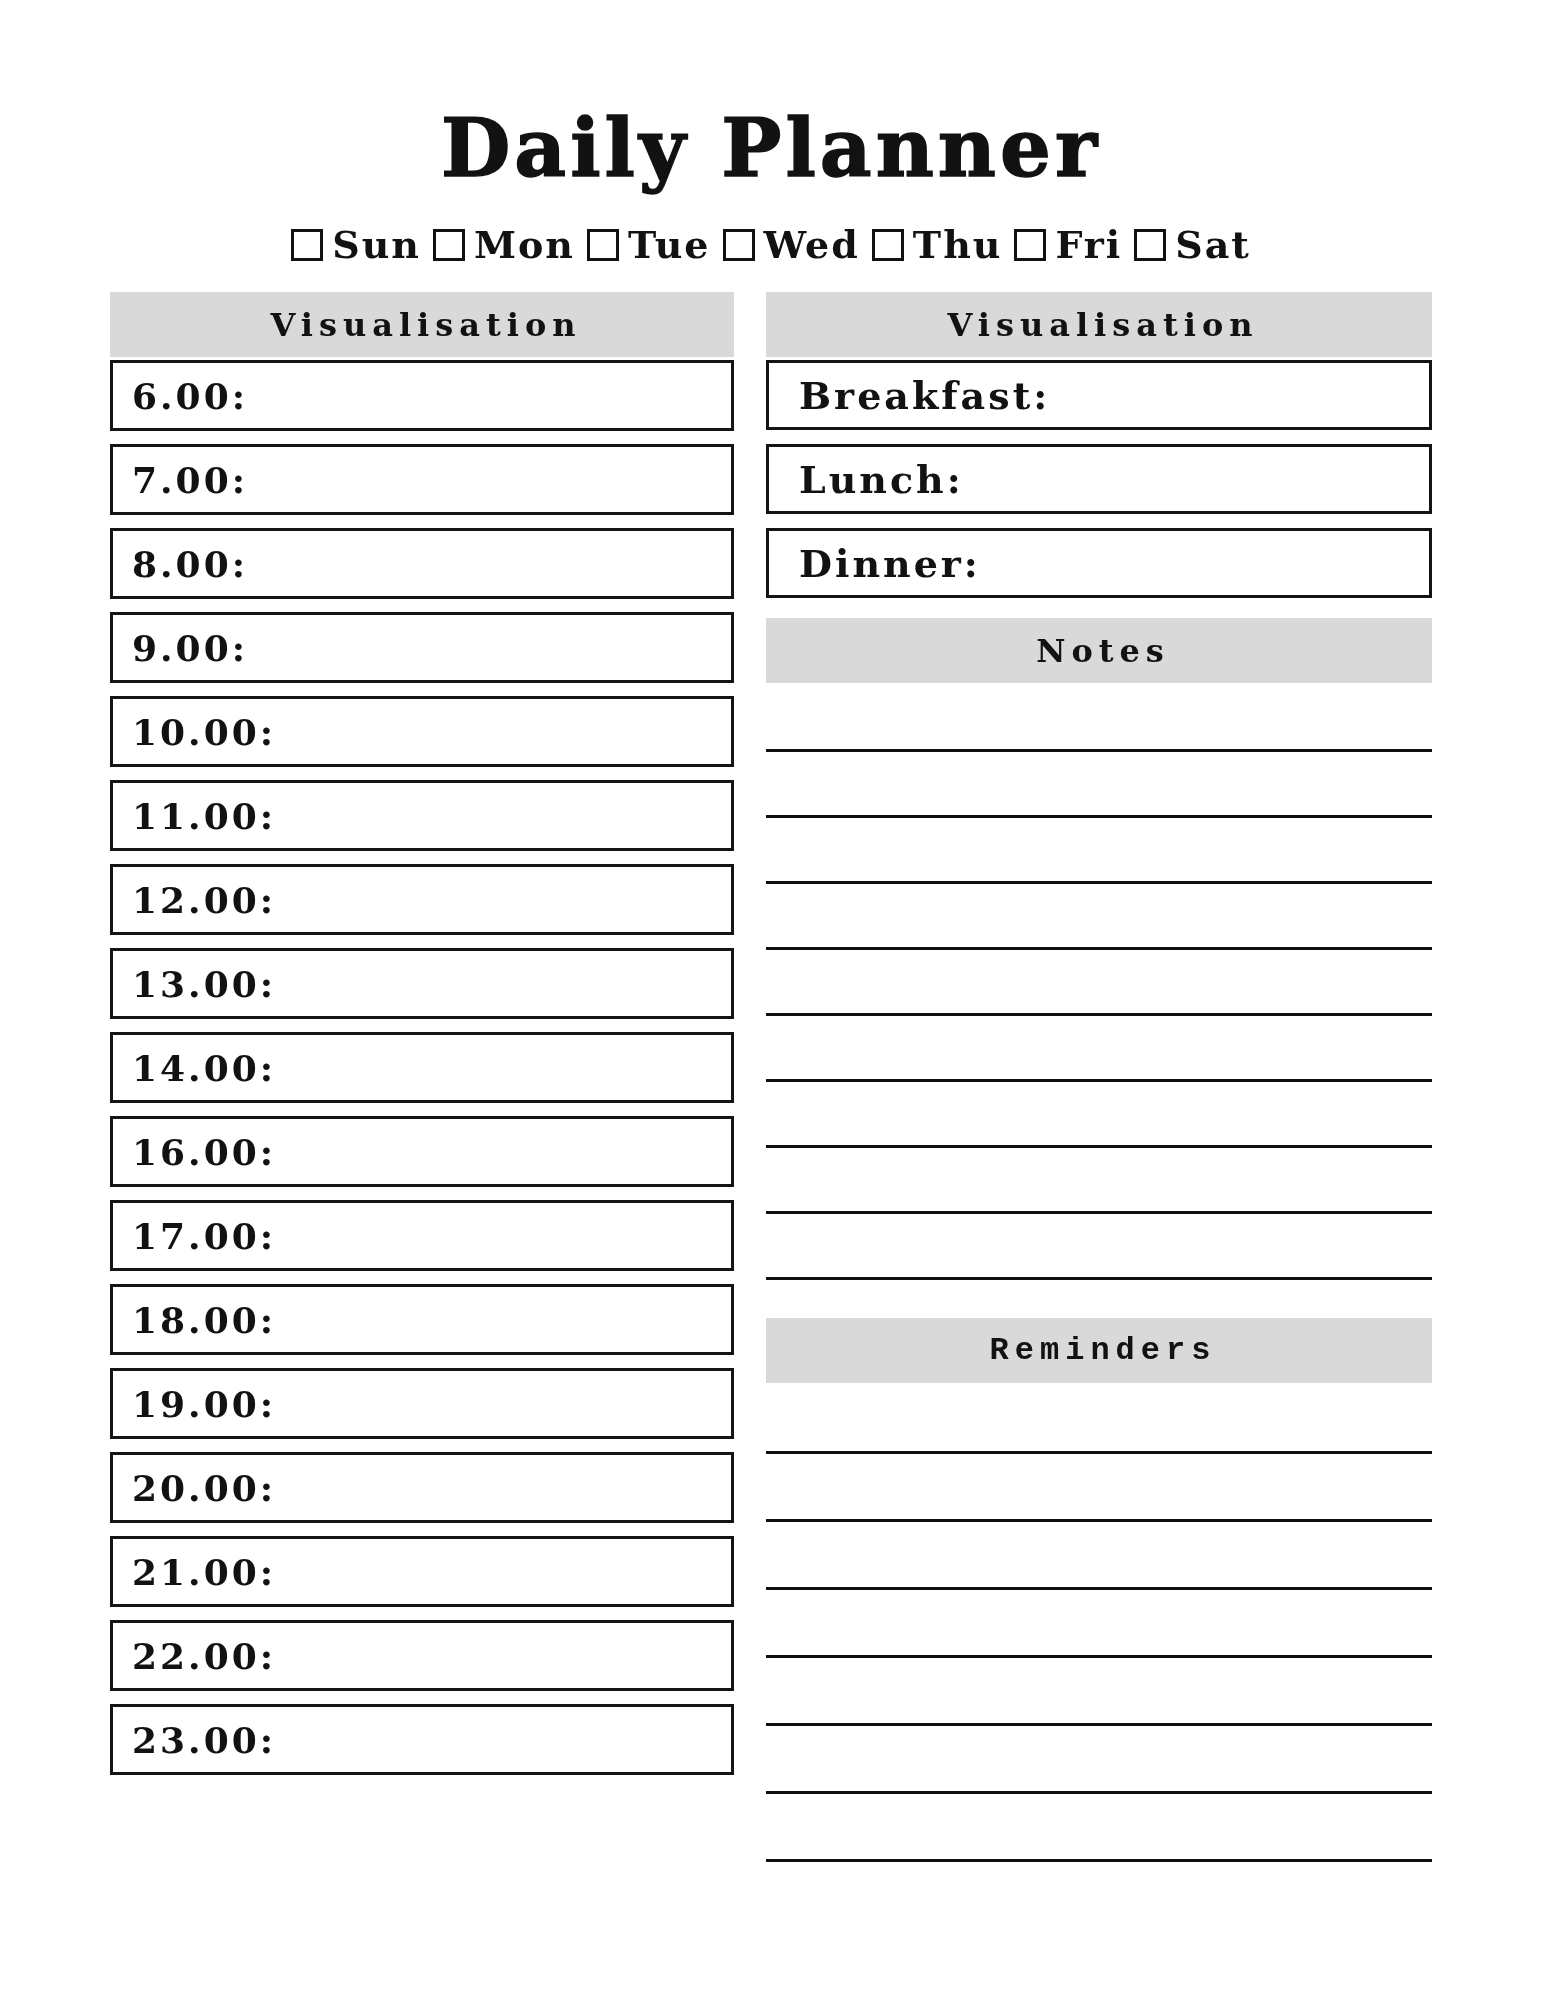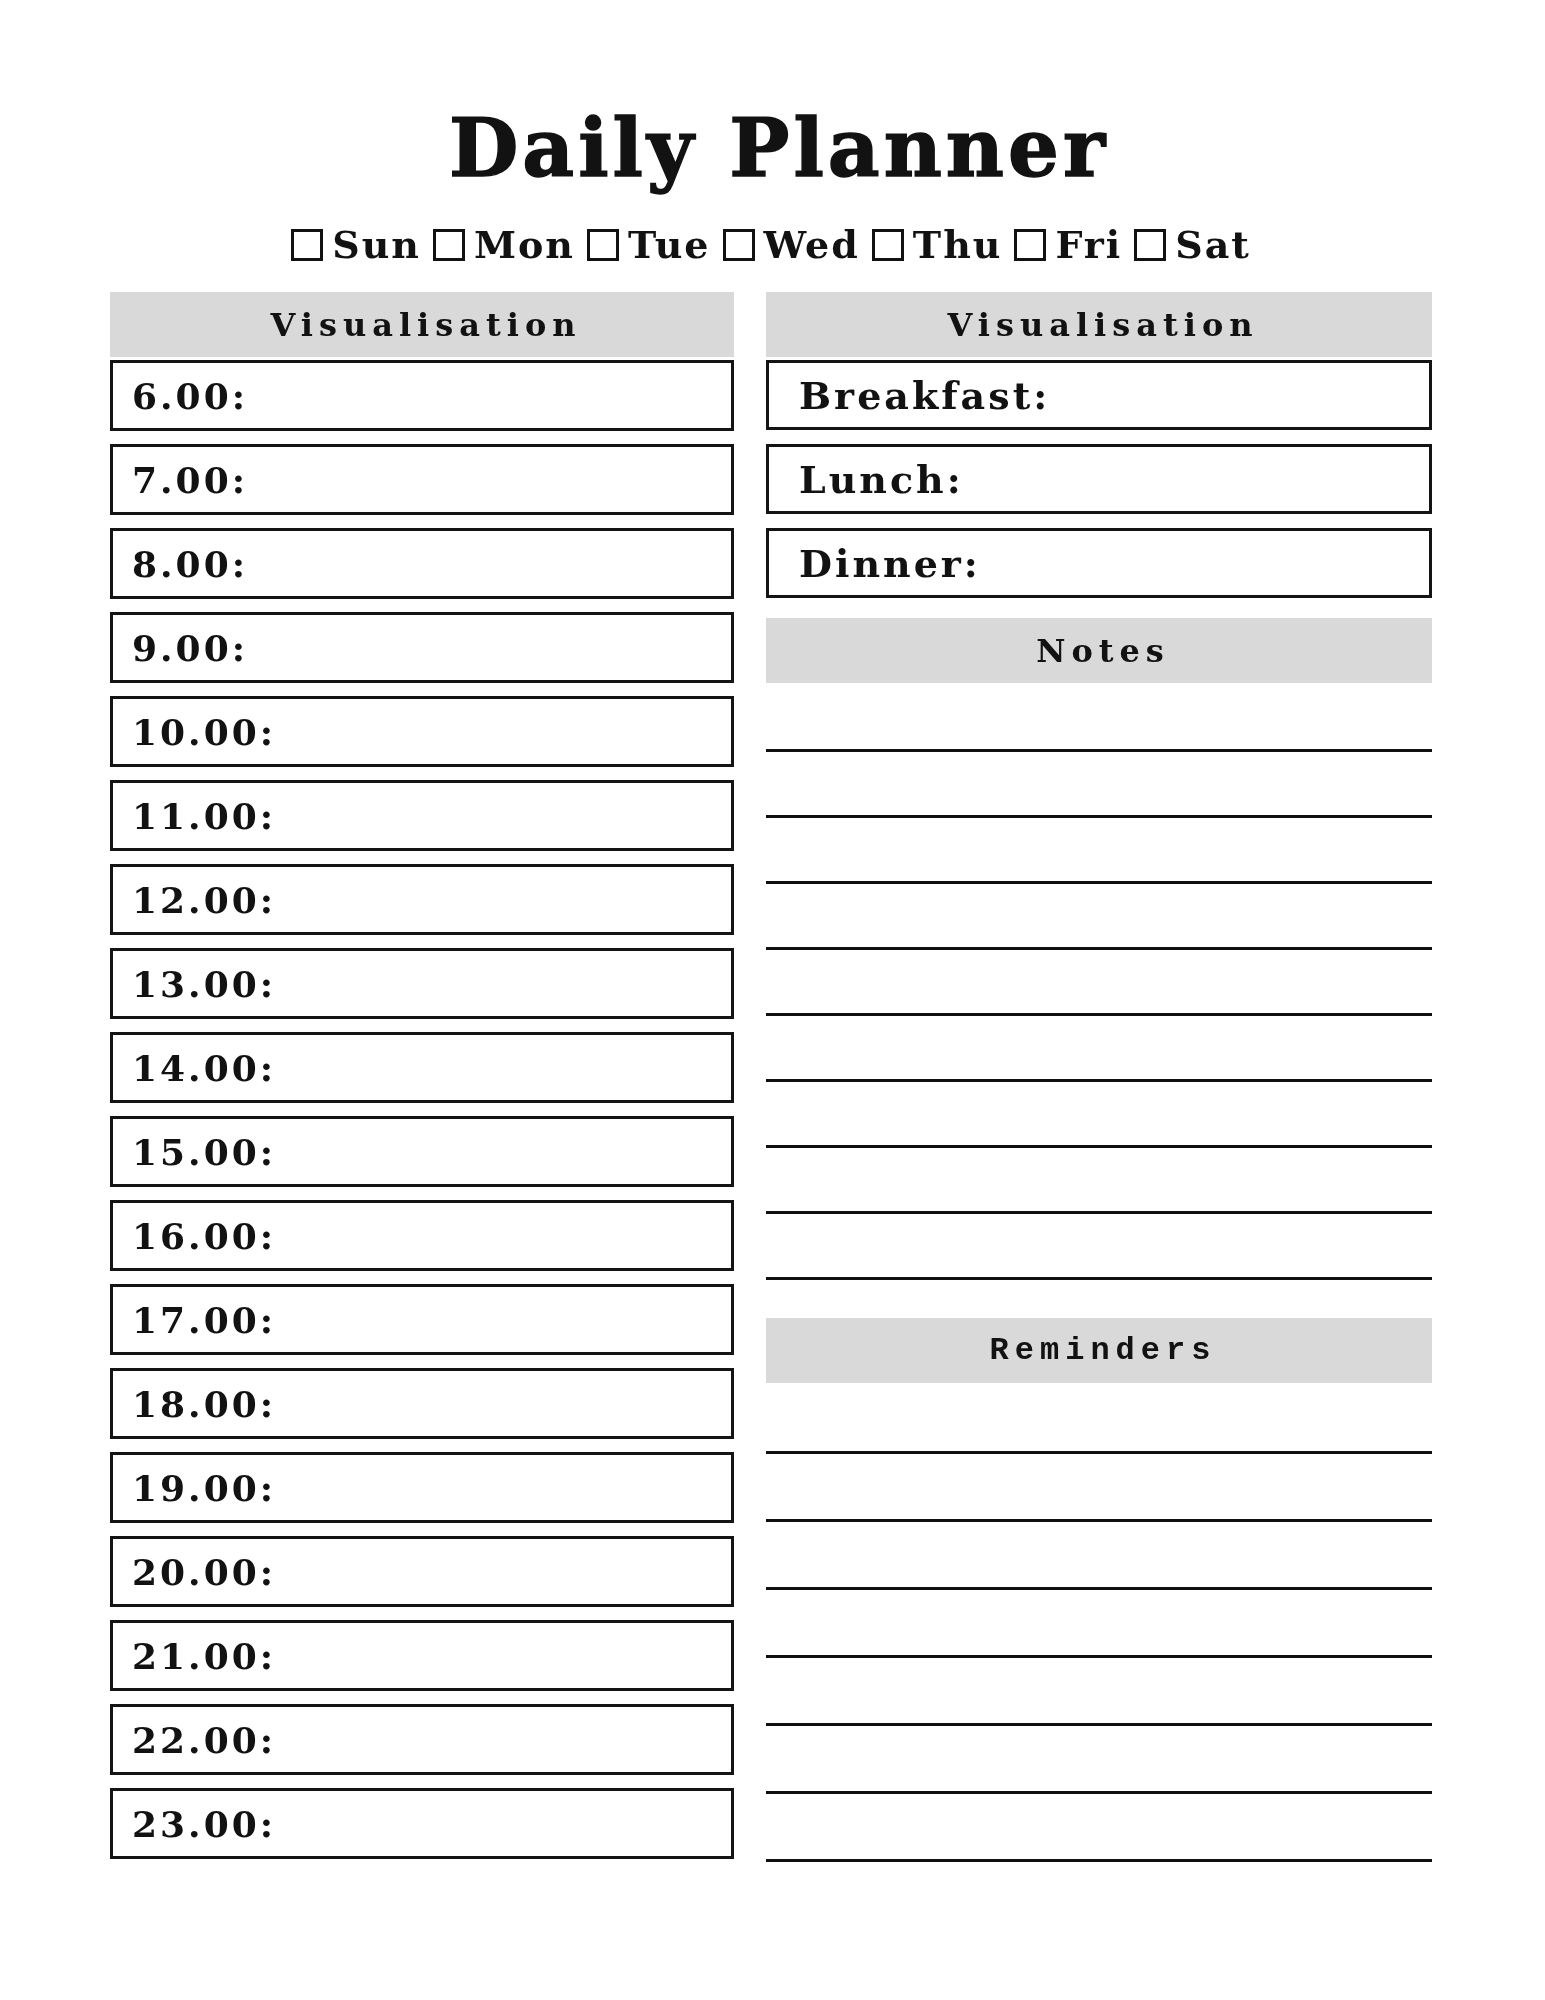--- a/index.html
+++ b/index.html
@@ -8,21 +8,21 @@
     width:1545px;
     height:2000px;
     background:#ffffff;
     overflow:hidden;
     font-family:"DejaVu Serif", serif;
     color:#121212;
   }
   .content{position:absolute;left:110px;top:0;width:1322px;}
   .title{
     position:absolute;
-    top:108px;left:8px;width:100%;
+    top:108px;left:0;width:100%;
     text-align:center;
     font-size:80px;
     font-weight:bold;
     letter-spacing:4px;
     line-height:1.0;
     -webkit-text-stroke:1.5px #121212;
     white-space:nowrap;
   }
   .days-row{
     position:absolute;
@@ -157,23 +157,20 @@
             <div class="slot">
               <span>12.00:</span>
             </div>
             <div class="slot">
               <span>13.00:</span>
             </div>
             <div class="slot">
               <span>14.00:</span>
             </div>
             <div class="slot">
-              <span>15.00:</span>
-            </div>
-            <div class="slot">
               <span>16.00:</span>
             </div>
             <div class="slot">
               <span>17.00:</span>
             </div>
             <div class="slot">
               <span>18.00:</span>
             </div>
             <div class="slot">
               <span>19.00:</span>

